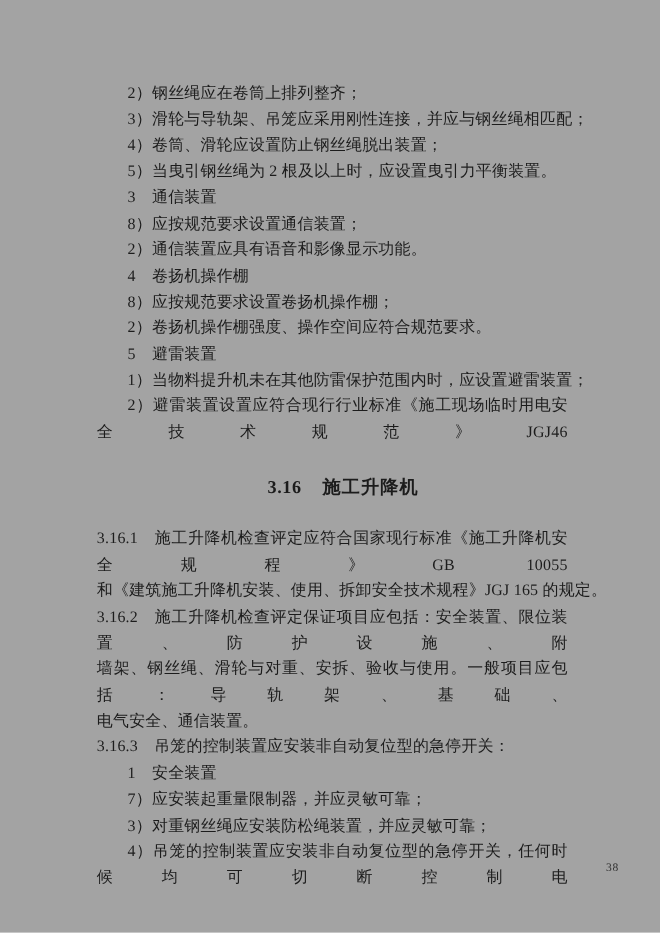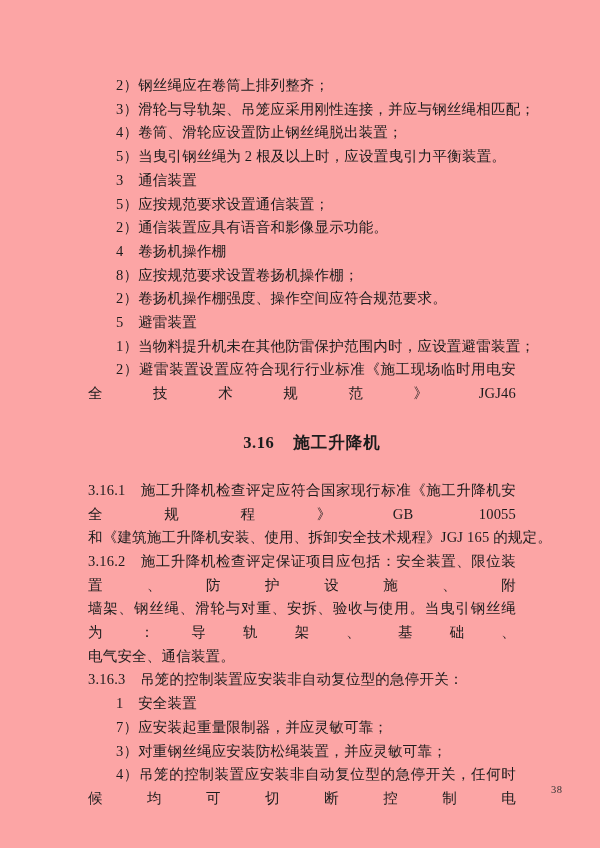--- a/index.html
+++ b/index.html
@@ -4,21 +4,21 @@
 <style>
   html, body {
     margin: 0;
     padding: 0;
     background: #ffffff;
   }
   .page {
     position: relative;
     width: 600px;
     height: 848px;
-    background: #fca5a5;
+    background: #a3a3a3;
     overflow: hidden;
     font-family: "Liberation Serif", "DejaVu Serif", serif;
     color: #1c1c1c;
   }
   .content {
     position: absolute;
     left: 88px;
     top: 74px;
     width: 428px;
   }
@@ -65,38 +65,38 @@
 <body>
 
 <div class="page">
   <div class="content">
 
     <p class="line indent">2）钢丝绳应在卷筒上排列整齐；</p>
     <p class="line indent">3）滑轮与导轨架、吊笼应采用刚性连接，并应与钢丝绳相匹配；</p>
     <p class="line indent">4）卷筒、滑轮应设置防止钢丝绳脱出装置；</p>
     <p class="line indent">5）当曳引钢丝绳为 2 根及以上时，应设置曳引力平衡装置。</p>
     <p class="line indent">3　通信装置</p>
-    <p class="line indent">5）应按规范要求设置通信装置；</p>
+    <p class="line indent">8）应按规范要求设置通信装置；</p>
     <p class="line indent">2）通信装置应具有语音和影像显示功能。</p>
     <p class="line indent">4　卷扬机操作棚</p>
     <p class="line indent">8）应按规范要求设置卷扬机操作棚；</p>
     <p class="line indent">2）卷扬机操作棚强度、操作空间应符合规范要求。</p>
     <p class="line indent">5　避雷装置</p>
     <p class="line indent">1）当物料提升机未在其他防雷保护范围内时，应设置避雷装置；</p>
     <p class="line indent fill">2）避雷装置设置应符合现行行业标准《施工现场临时用电安全技术规范》JGJ46</p>
 
     <h2 class="section-heading">
       <span class="num">3.16</span>
       <span class="title">施工升降机</span>
     </h2>
 
     <p class="line fill">3.16.1　施工升降机检查评定应符合国家现行标准《施工升降机安全规程》GB 10055</p>
     <p class="line">和《建筑施工升降机安装、使用、拆卸安全技术规程》JGJ 165 的规定。</p>
     <p class="line fill">3.16.2　施工升降机检查评定保证项目应包括：安全装置、限位装置、防护设施、附</p>
-    <p class="line fill">墙架、钢丝绳、滑轮与对重、安拆、验收与使用。当曳引钢丝绳为：导轨架、基础、</p>
+    <p class="line fill">墙架、钢丝绳、滑轮与对重、安拆、验收与使用。一般项目应包括：导轨架、基础、</p>
     <p class="line">电气安全、通信装置。</p>
     <p class="line">3.16.3　吊笼的控制装置应安装非自动复位型的急停开关：</p>
     <p class="line indent">1　安全装置</p>
     <p class="line indent">7）应安装起重量限制器，并应灵敏可靠；</p>
     <p class="line indent">3）对重钢丝绳应安装防松绳装置，并应灵敏可靠；</p>
     <p class="line indent fill">4）吊笼的控制装置应安装非自动复位型的急停开关，任何时候均可切断控制电</p>
 
   </div>
 
   <div class="page-number">38</div>

